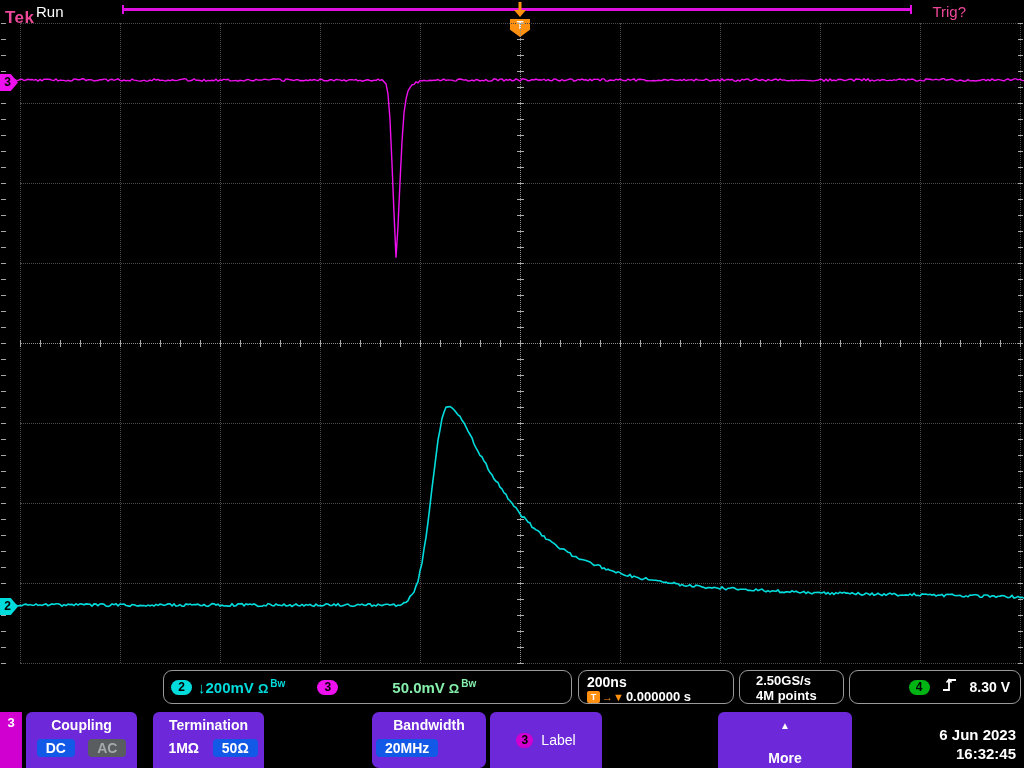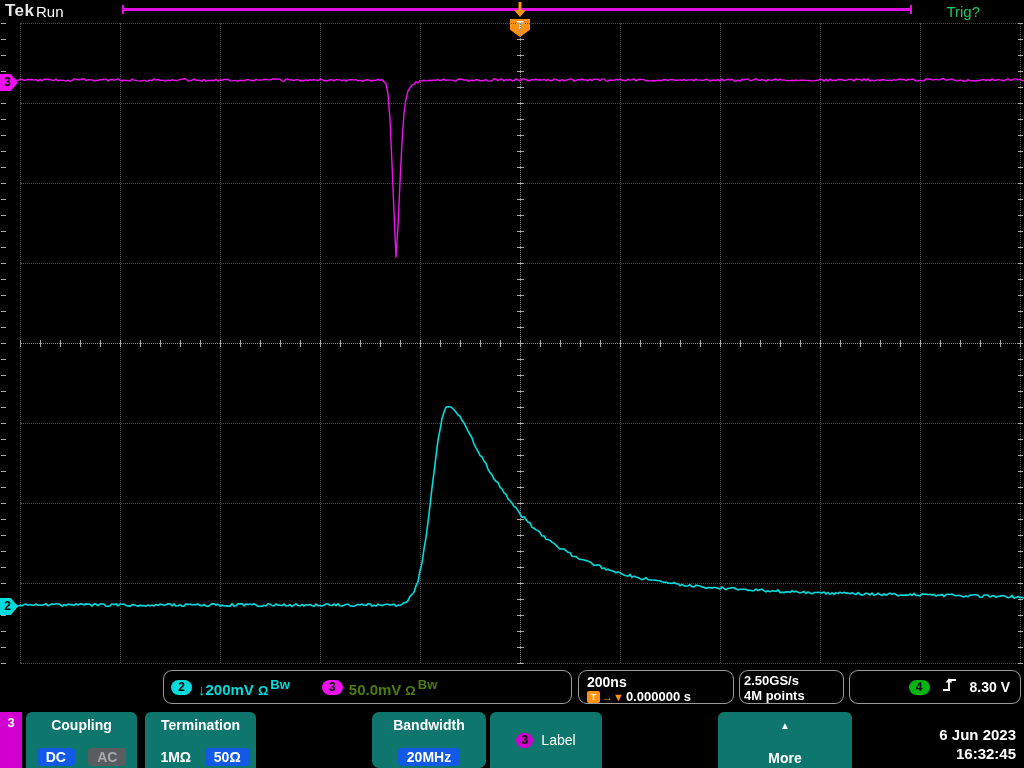--- a/index.html
+++ b/index.html
@@ -1,22 +1,22 @@
 <!DOCTYPE html>
 <html><head>
 <meta charset="utf-8">
 <style>
   html,body{margin:0;padding:0;background:#000;}
   .screen{position:relative;width:1024px;height:768px;background:#000;overflow:hidden;
           font-family:"Liberation Sans",sans-serif;}
 
   
-  .tek{position:absolute;left:5px;top:1px;color:#e5e5e5;font-size:17px;font-weight:bold;letter-spacing:.5px;}
+  .tek{position:absolute;left:5px;top:8px;color:#ec4899;font-size:17px;font-weight:bold;letter-spacing:.5px;}
   .run{position:absolute;left:36px;top:3px;color:#fff;font-size:15px;}
-  .trig-q{position:absolute;right:44px;top:3px;color:#22c55e;font-size:15px;}
+  .trig-q{position:absolute;right:58px;top:3px;color:#ec4899;font-size:15px;}
   .record-bar{position:absolute;left:122px;top:8px;width:790px;height:3px;background:#e010e0;}
   .record-bar::before,.record-bar::after{content:"";position:absolute;top:-3px;width:2px;height:9px;background:#e010e0;}
   .record-bar::before{left:0;} .record-bar::after{right:0;}
   .trig-arrow{position:absolute;left:512px;top:2px;width:16px;height:16px;}
   .trig-flag{position:absolute;left:510px;top:19px;width:20px;height:18px;background:#ff9010;
              clip-path:polygon(0 0,100% 0,100% 60%,50% 100%,0 60%);
              color:#fff;font-size:11px;font-weight:bold;text-align:center;line-height:12px;}
 
   
   .gridline-v{position:absolute;width:0;border-left:1px dotted #4b4b4b;}
@@ -43,44 +43,44 @@
   
   .rbox{position:absolute;top:670px;height:34px;border:1px solid #9a9a9a;border-radius:9px;
         background:#000;box-sizing:border-box;}
   .rbox-ch{left:163px;width:409px;display:flex;align-items:center;gap:6px;padding-left:7px;}
   .chip{display:inline-block;min-width:21px;height:15px;border-radius:8px;text-align:center;
         font-size:12px;font-weight:bold;line-height:15px;color:#000;}
   .chip-ch2{background:#00dcdc;}
   .chip-ch3{background:#ee10ee;margin-left:26px;}
   .chip-ch4{background:#00b414;}
   .rtext{font-size:15px;font-weight:bold;}
-  .rtext.c2{color:#00dcdc;} .rtext.c3{color:#4d7c0f;}
+  .rtext.c2{color:#00dcdc;} .rtext.c3{color:#86efac;margin-left:48px;}
   .ohm{font-size:13px;margin-left:4px;}
-  .bw{font-size:13px;vertical-align:super;margin-left:2px;}
+  .bw{font-size:10px;vertical-align:super;margin-left:2px;}
   .rbox-time{left:578px;width:156px;padding:4px 8px;}
   .tb-line1{color:#fff;font-size:14px;font-weight:bold;line-height:15px;}
   .tb-line2{display:flex;align-items:center;gap:2px;line-height:14px;}
   .t-chip{display:inline-block;width:13px;height:12px;background:#ff9010;border-radius:2px;
           color:#fff;font-size:9px;font-weight:bold;text-align:center;line-height:12px;}
   .t-arrow{color:#ff9010;font-size:11px;font-weight:bold;}
   .t-pos{color:#fff;font-size:13px;font-weight:bold;}
-  .rbox-acq{left:739px;width:105px;padding:2px 4px;}
+  .rbox-acq{left:739px;width:105px;padding:2px 16px;}
   .acq-line{color:#fff;font-size:13px;font-weight:bold;line-height:15px;}
   .rbox-trig{left:849px;width:172px;display:flex;align-items:center;justify-content:flex-end;
              gap:12px;padding-right:10px;}
   .trig-level{color:#fff;font-size:14px;font-weight:bold;}
 
   
   .menu-tab{position:absolute;left:0;top:712px;width:22px;height:56px;background:#d000d0;
             color:#fff;font-size:13px;font-weight:bold;text-align:center;padding-top:3px;box-sizing:border-box;}
-  .menu-btn{position:absolute;top:712px;height:56px;background:#0f766e;border-radius:6px 6px 0 0;
+  .menu-btn{position:absolute;top:712px;height:56px;background:#6d28d9;border-radius:6px 6px 0 0;
             box-sizing:border-box;}
   .mtitle{color:#fff;font-size:14px;font-weight:bold;text-align:center;margin-top:5px;}
-  .mopts{display:flex;justify-content:space-around;align-items:center;margin-top:15px;padding:0 4px;}
-  .mopts.single{justify-content:center;}
+  .mopts{display:flex;justify-content:space-around;align-items:center;margin-top:6px;padding:0 4px;}
+  .mopts.single{justify-content:flex-start;}
   .opt{font-size:14px;font-weight:bold;color:#fff;padding:1px 9px;border-radius:4px;}
   .opt.selected{background:#1159e6;}
   .opt.disabled{background:#5a5d60;color:#a6a9ac;}
   .label-btn{display:flex;align-items:center;justify-content:center;gap:8px;}
   .ch3-dot{display:inline-block;width:17px;height:15px;border-radius:8px;background:#d000d0;
            color:#000;font-size:12px;font-weight:bold;text-align:center;line-height:15px;}
   .mtitle-inline{color:#fff;font-size:14px;font-weight:normal;}
   .more-arrow{color:#fff;font-size:10px;text-align:center;margin-top:8px;}
   .more-btn .mtitle{margin-top:19px;}
   .datetime{position:absolute;right:8px;top:725px;text-align:right;color:#fff;
@@ -174,21 +174,21 @@
   <div class="menu-tab">3</div>
 
   <div class="menu-btn" style="left:26px;width:111px;">
     <div class="mtitle">Coupling</div>
     <div class="mopts">
       <span class="opt selected">DC</span>
       <span class="opt disabled">AC</span>
     </div>
   </div>
 
-  <div class="menu-btn" style="left:145px;width:111px;">
+  <div class="menu-btn" style="left:153px;width:111px;">
     <div class="mtitle">Termination</div>
     <div class="mopts">
       <span class="opt">1MΩ</span>
       <span class="opt selected">50Ω</span>
     </div>
   </div>
 
 
   <div class="menu-btn" style="left:372px;width:114px;border-radius:7px;">
     <div class="mtitle">Bandwidth</div>

